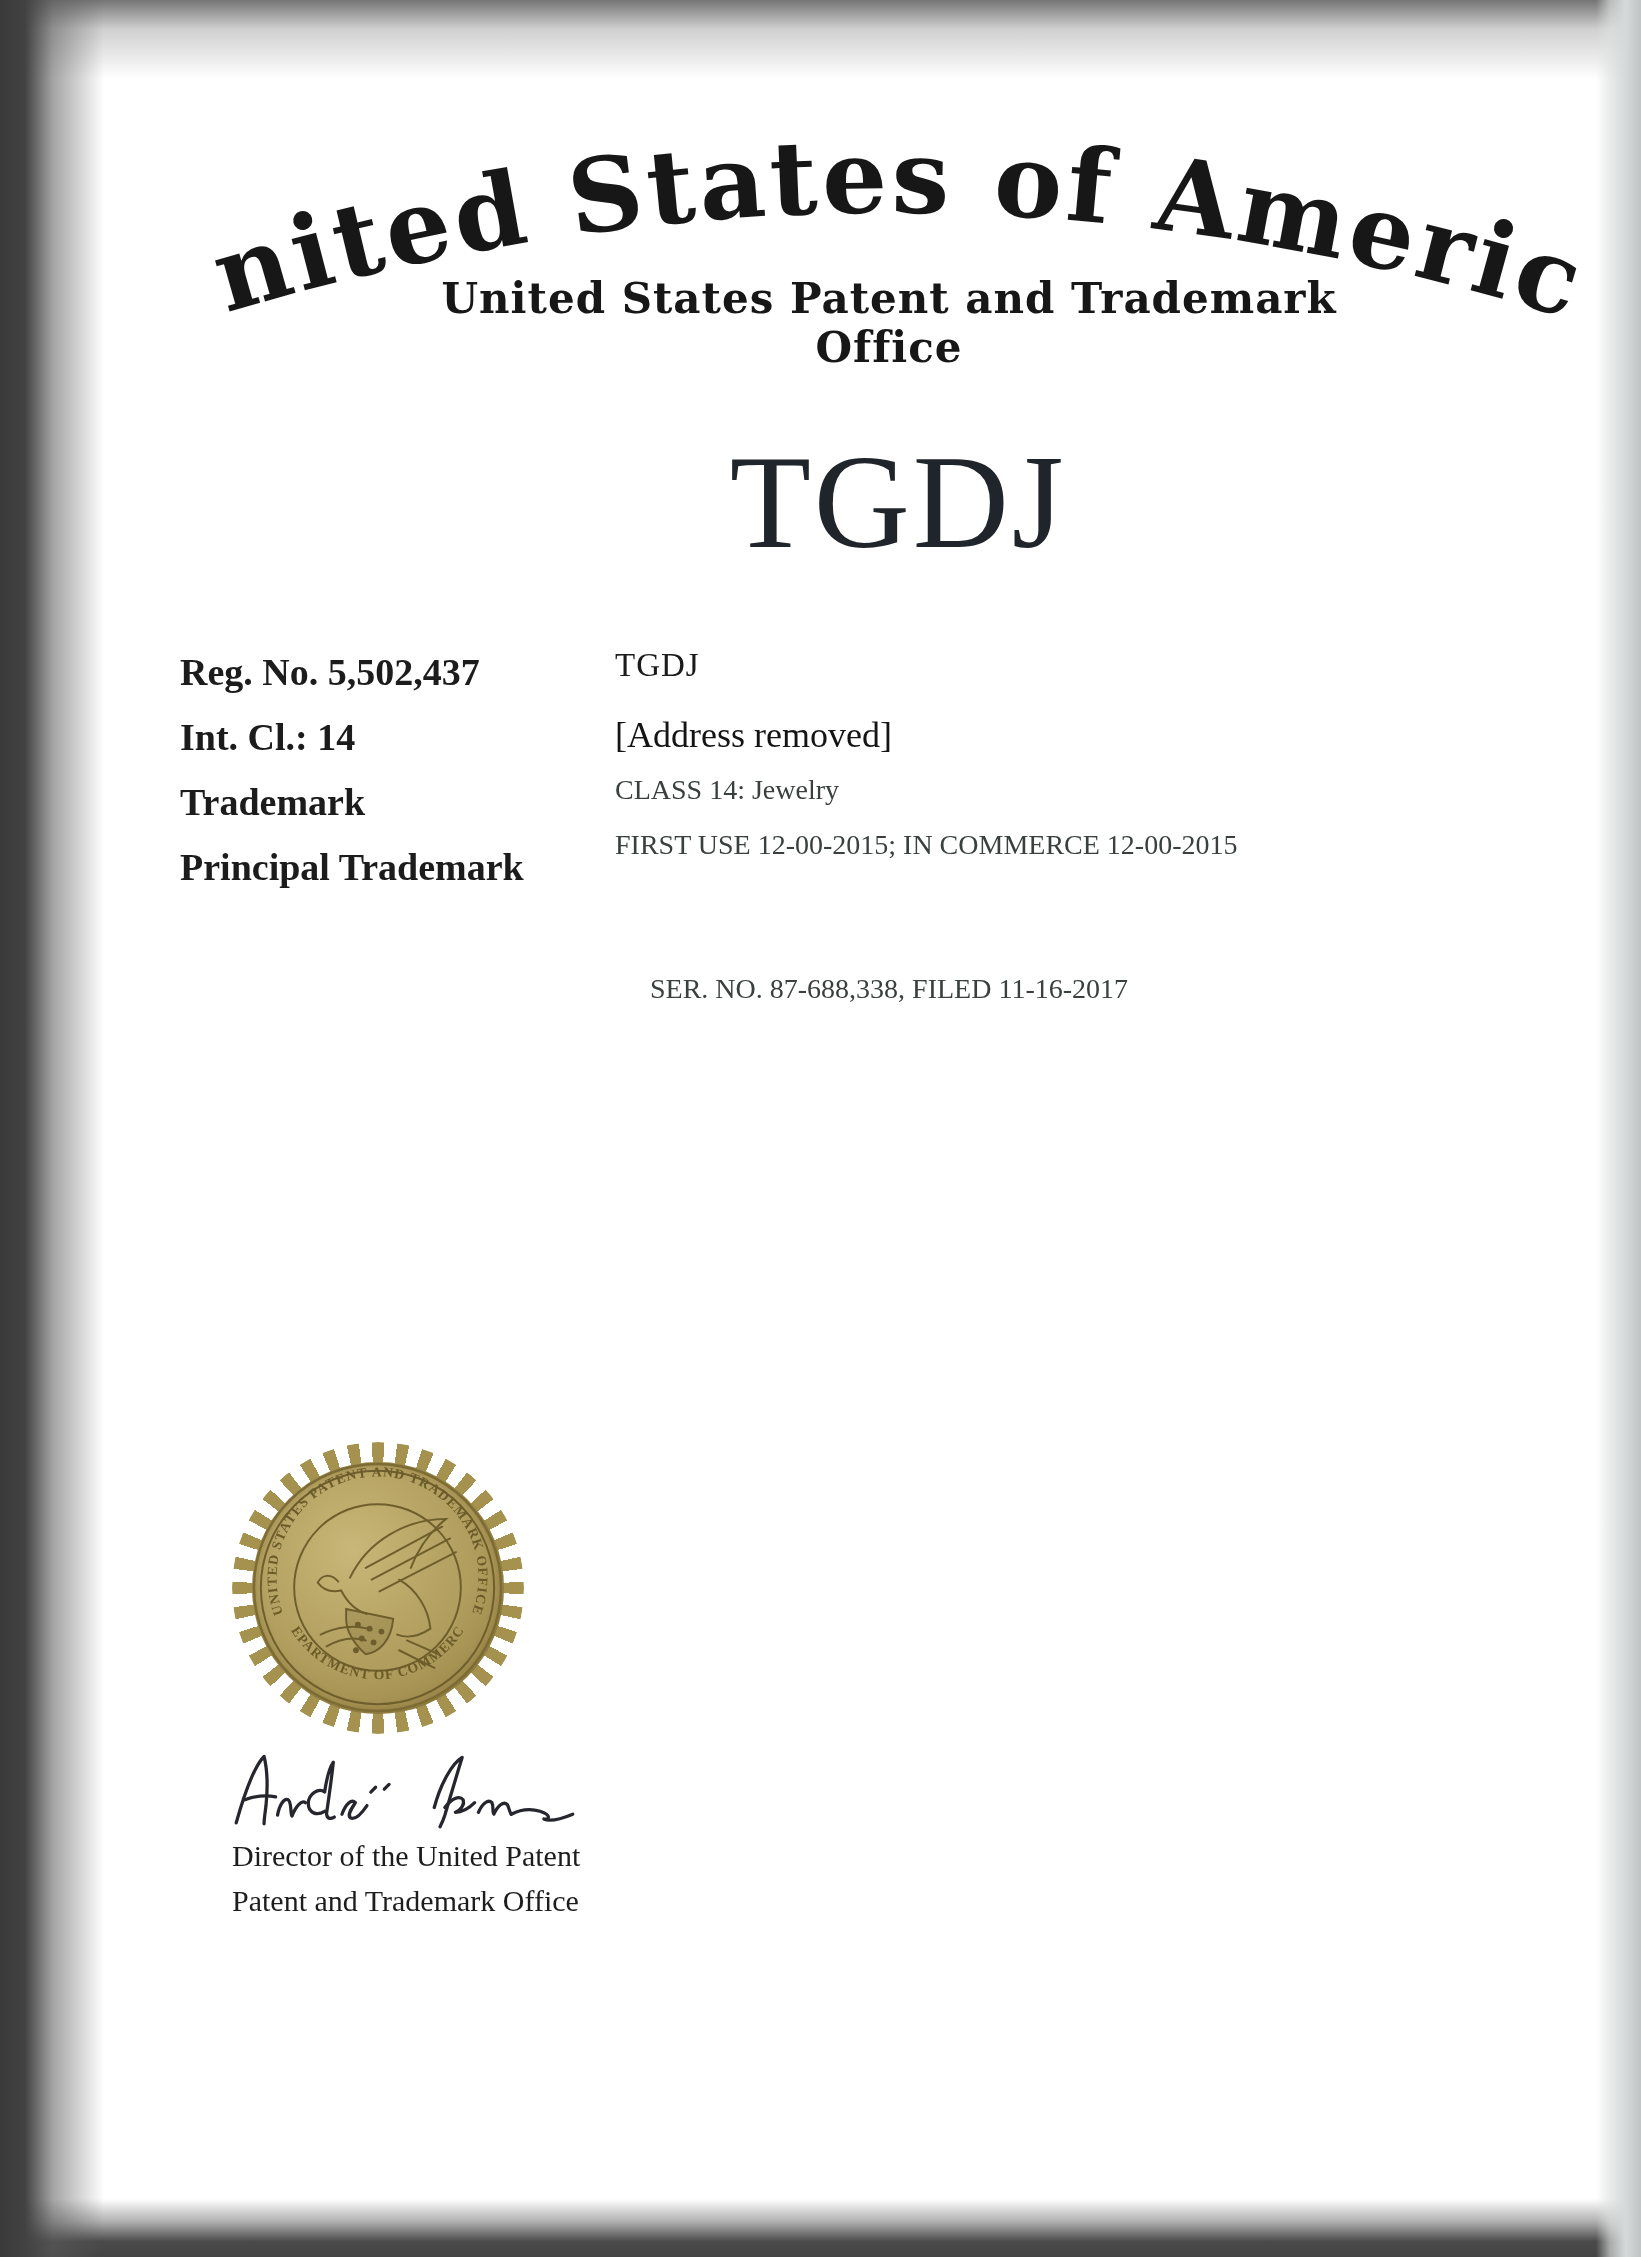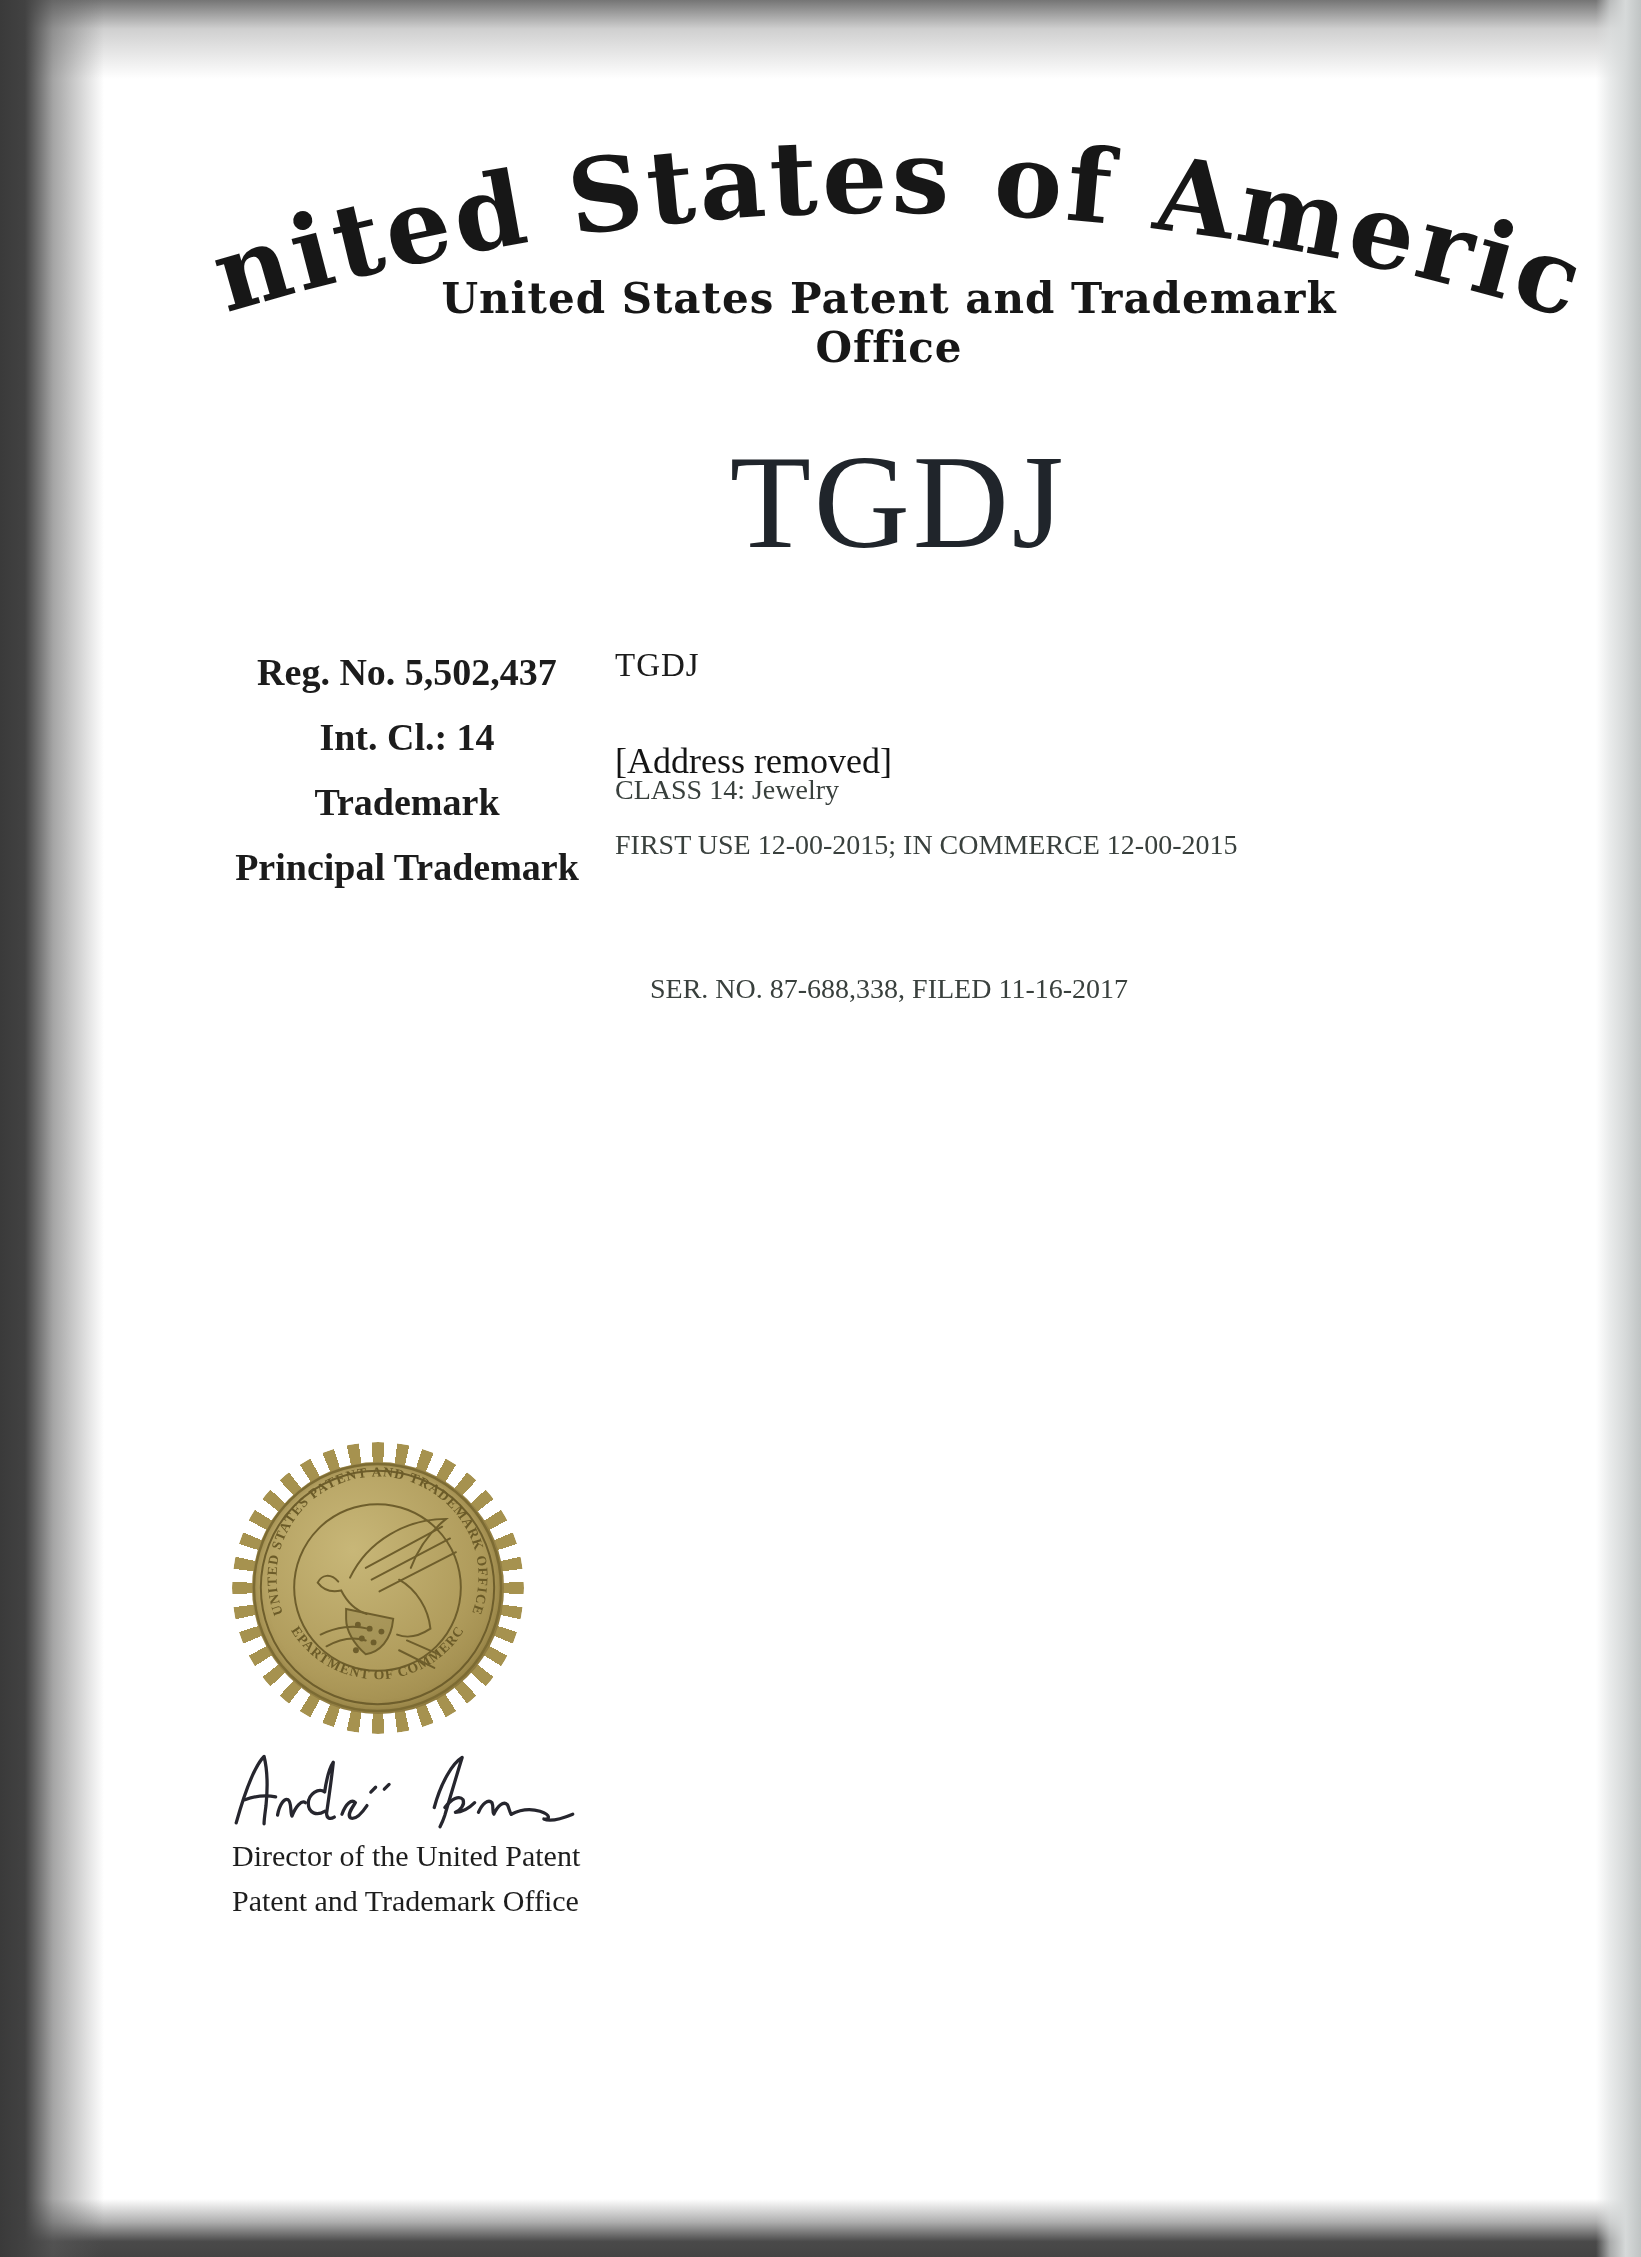--- a/index.html
+++ b/index.html
@@ -35,26 +35,26 @@
   }
   
   .mark-large{
     position:absolute;left:222px;top:436px;width:1352px;
     text-align:center;font-size:133px;letter-spacing:2.9px;
     color:#20252b;line-height:1.0;
   }
   
   .facts-left{
     position:absolute;left:180px;top:640px;width:454px;
-    font-weight:bold;font-size:38px;line-height:65px;color:#1c1c1c;text-align:center;
+    font-weight:bold;font-size:38px;line-height:65px;color:#1c1c1c;
   }
   
   .rblock{position:absolute;left:615px;width:983px;color:#39403d;}
   .r-owner{top:647px;font-size:33px;color:#1b1b1b;letter-spacing:1px;}
-  .r-address{top:714px;font-size:36px;color:#141414;margin-top:26px;}
+  .r-address{top:714px;font-size:36px;color:#141414;}
   .r-class{top:774px;font-size:28px;}
   .r-firstuse{top:829px;font-size:28px;}
   .r-statement{top:886px;font-size:28px;line-height:37px;}
   .r-statement .jline{text-align:justify;text-align-last:justify;}
   .r-serial{top:973px;font-size:28px;margin-left:35px;}
 
   
   .seal{position:absolute;left:232px;top:1442px;width:292px;height:292px;}
   .seal-teeth{
     position:absolute;inset:0;border-radius:50%;

